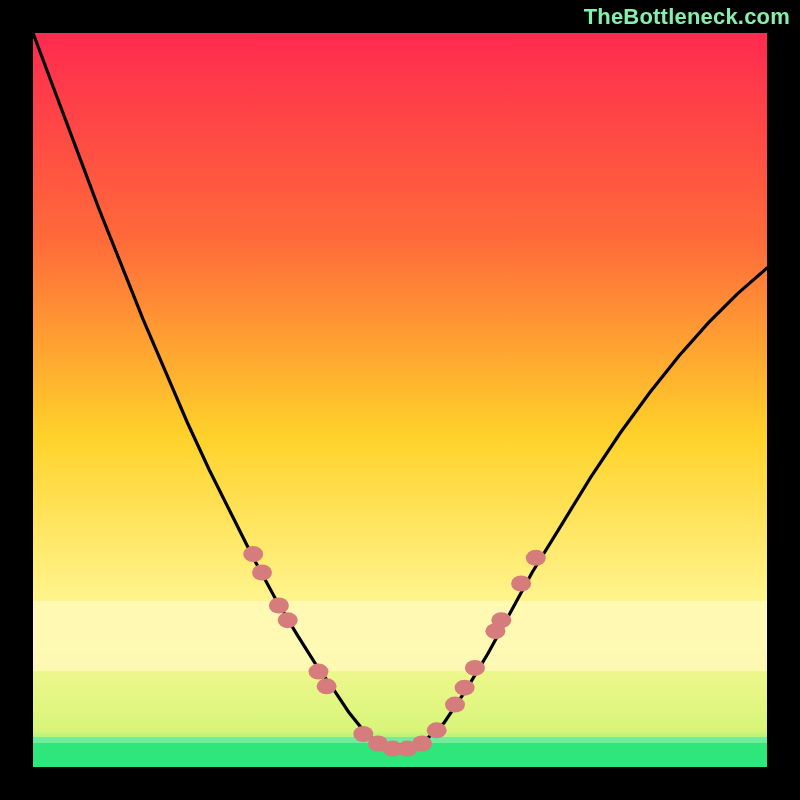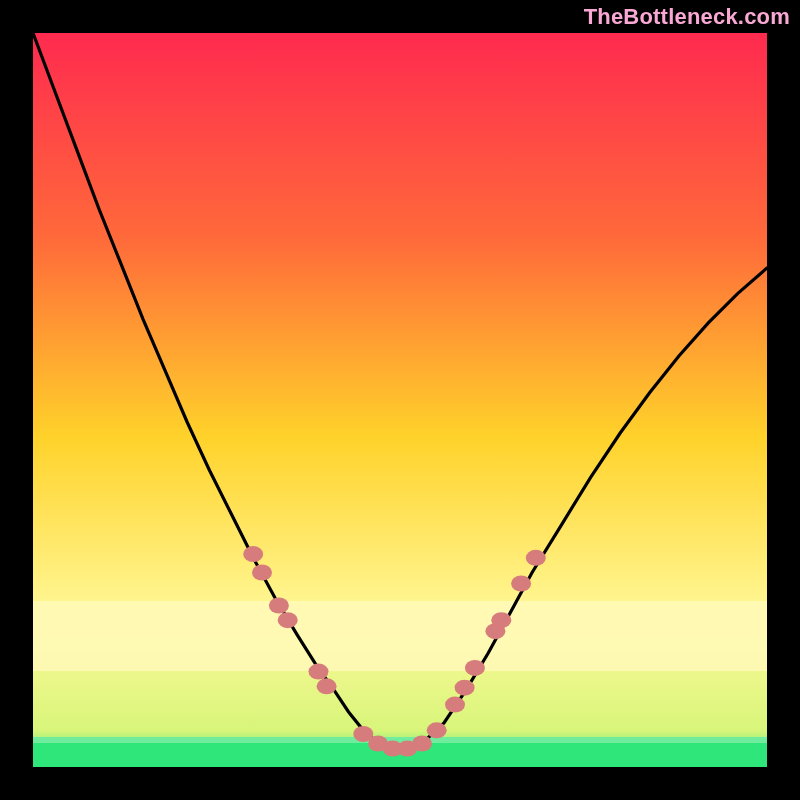--- a/index.html
+++ b/index.html
@@ -14,21 +14,21 @@
   .frame {
     position: relative;
     width: 800px;
     height: 800px;
     background: #000;
   }
   .watermark {
     position: absolute;
     top: 4px;
     right: 10px;
-    color: #f9a8d4;
+    color: #86efac;
     font-size: 22px;
     font-weight: 600;
     letter-spacing: 0.2px;
     z-index: 10;
   }
   .plot {
     position: absolute;
     left: 33px;
     top: 33px;
     width: 734px;

